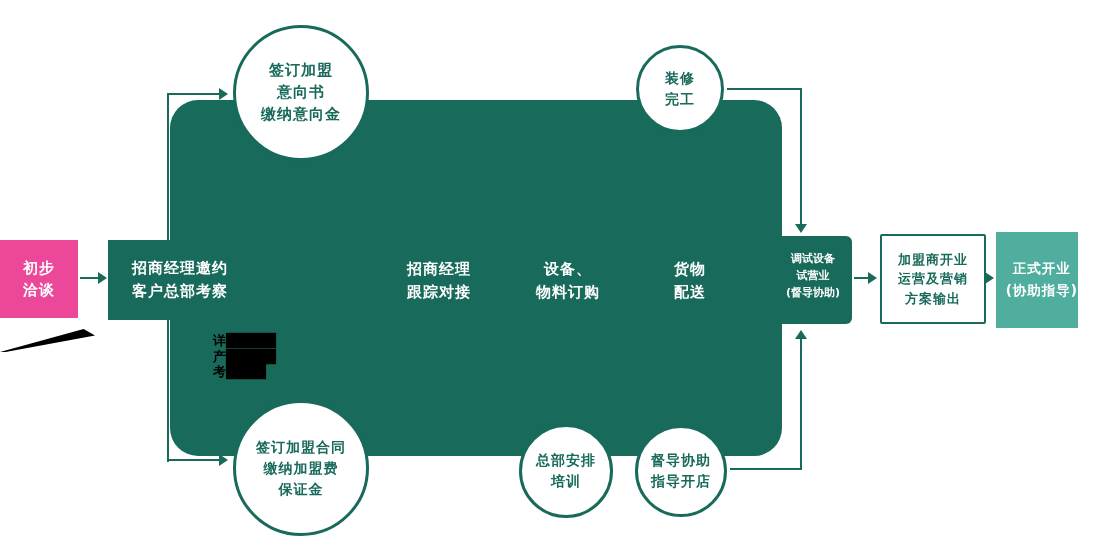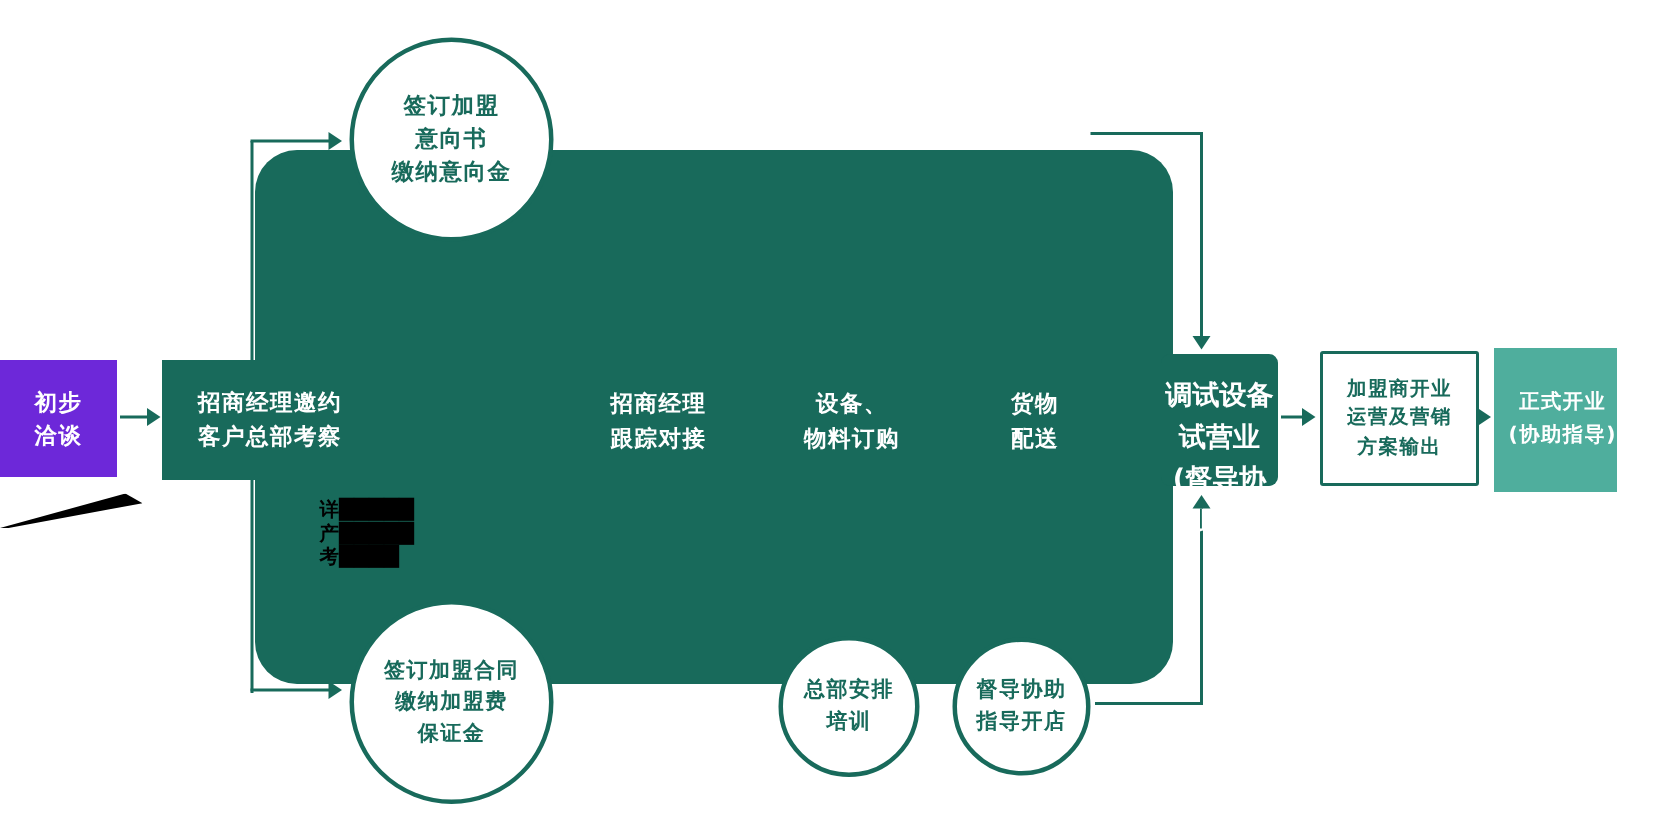--- a/index.html
+++ b/index.html
@@ -3,21 +3,21 @@
 <meta charset="utf-8">
 <style>
   html,body{margin:0;padding:0;background:#ffffff;}
   body{font-family:"DejaVu Sans","Liberation Sans",sans-serif;}
   #canvas{position:relative;width:1102px;height:558px;background:#ffffff;overflow:hidden;}
 
   .lbl{white-space:pre-line;text-align:center;font-weight:bold;letter-spacing:1px;}
 
   
   .box{position:absolute;display:flex;align-items:center;justify-content:center;box-sizing:border-box;}
-  .start-box{left:0px;top:240px;width:78px;height:78px;background:#6d28d9;color:#ffffff;font-size:15px;line-height:1.5;z-index:3;}
+  .start-box{left:0px;top:240px;width:78px;height:78px;background:#ec4899;color:#ffffff;font-size:15px;line-height:1.5;z-index:3;}
   .final-box{left:996px;top:232px;width:82px;height:96px;background:#4FAE9D;color:#ffffff;font-size:13.5px;line-height:1.6;z-index:3;justify-content:flex-end;}
   .opening-box{left:880px;top:234px;width:106px;height:90px;background:#ffffff;border:2px solid #186A5B;color:#186A5B;font-size:13px;line-height:1.5;z-index:3;border-radius:2px;}
 
   
   .main-rect{position:absolute;left:170px;top:100px;width:612px;height:356px;background:#186A5B;border-radius:28px;z-index:2;}
   .left-tab{position:absolute;left:108px;top:240px;width:80px;height:80px;background:#186A5B;z-index:2;}
   .right-tab{position:absolute;left:774px;top:236px;width:78px;height:88px;background:#186A5B;border-radius:6px;z-index:2;}
 
   
   .circle{position:absolute;background:#ffffff;border:3px solid #186A5B;border-radius:50%;display:flex;align-items:center;justify-content:center;color:#186A5B;z-index:4;box-sizing:border-box;}
@@ -27,21 +27,21 @@
   .c-contract{left:233px;top:400px;width:136px;height:136px;font-size:14px;line-height:1.5;}
   .c-training{left:519px;top:424px;width:94px;height:94px;font-size:14px;line-height:1.5;}
   .c-supervise{left:635px;top:425px;width:92px;height:92px;font-size:14px;line-height:1.5;}
 
   
   .stage{position:absolute;color:#ffffff;z-index:5;}
   .st-invite{left:110px;top:257px;width:140px;font-size:15px;line-height:1.5;}
   .st-follow{left:393px;top:258px;width:92px;font-size:15px;line-height:1.5;}
   .st-equip{left:518px;top:258px;width:100px;font-size:15px;line-height:1.5;}
   .st-delivery{left:652px;top:258px;width:76px;font-size:15px;line-height:1.5;}
-  .st-trial{left:772px;top:250px;width:82px;font-size:18px;line-height:1.55;letter-spacing:0;}
+  .st-trial{left:772px;top:250px;width:82px;font-size:11px;line-height:1.55;letter-spacing:0;}
 
   
   .note-black{position:absolute;left:213px;top:333px;width:140px;color:#000000;font-size:13px;line-height:1.2;z-index:5;text-align:left;font-weight:bold;white-space:pre-line;}
   .wedge{position:absolute;left:0px;top:329px;width:95px;height:23px;background:#000000;clip-path:polygon(0 100%,88% 0,100% 28%,6% 100%);z-index:3;}
 
   
   .line{position:absolute;background:#186A5B;z-index:1;}
   .head{position:absolute;width:0;height:0;z-index:1;}
   .head-right{border-top:6px solid transparent;border-bottom:6px solid transparent;border-left:9px solid #186A5B;}
   .head-down{border-left:6px solid transparent;border-right:6px solid transparent;border-top:9px solid #186A5B;}
@@ -107,20 +107,24 @@
   <div class="box final-box">
     <span class="lbl">正式开业
 (协助指导)</span>
   </div>
 
   <div class="circle c-intent">
     <span class="lbl">签订加盟
 意向书
 缴纳意向金</span>
   </div>
+  <div class="circle c-complete">
+    <span class="lbl">装修
+完工</span>
+  </div>
   <div class="circle c-contract">
     <span class="lbl">签订加盟合同
 缴纳加盟费
 保证金</span>
   </div>
   <div class="circle c-training">
     <span class="lbl">总部安排
 培训</span>
   </div>
   <div class="circle c-supervise">

